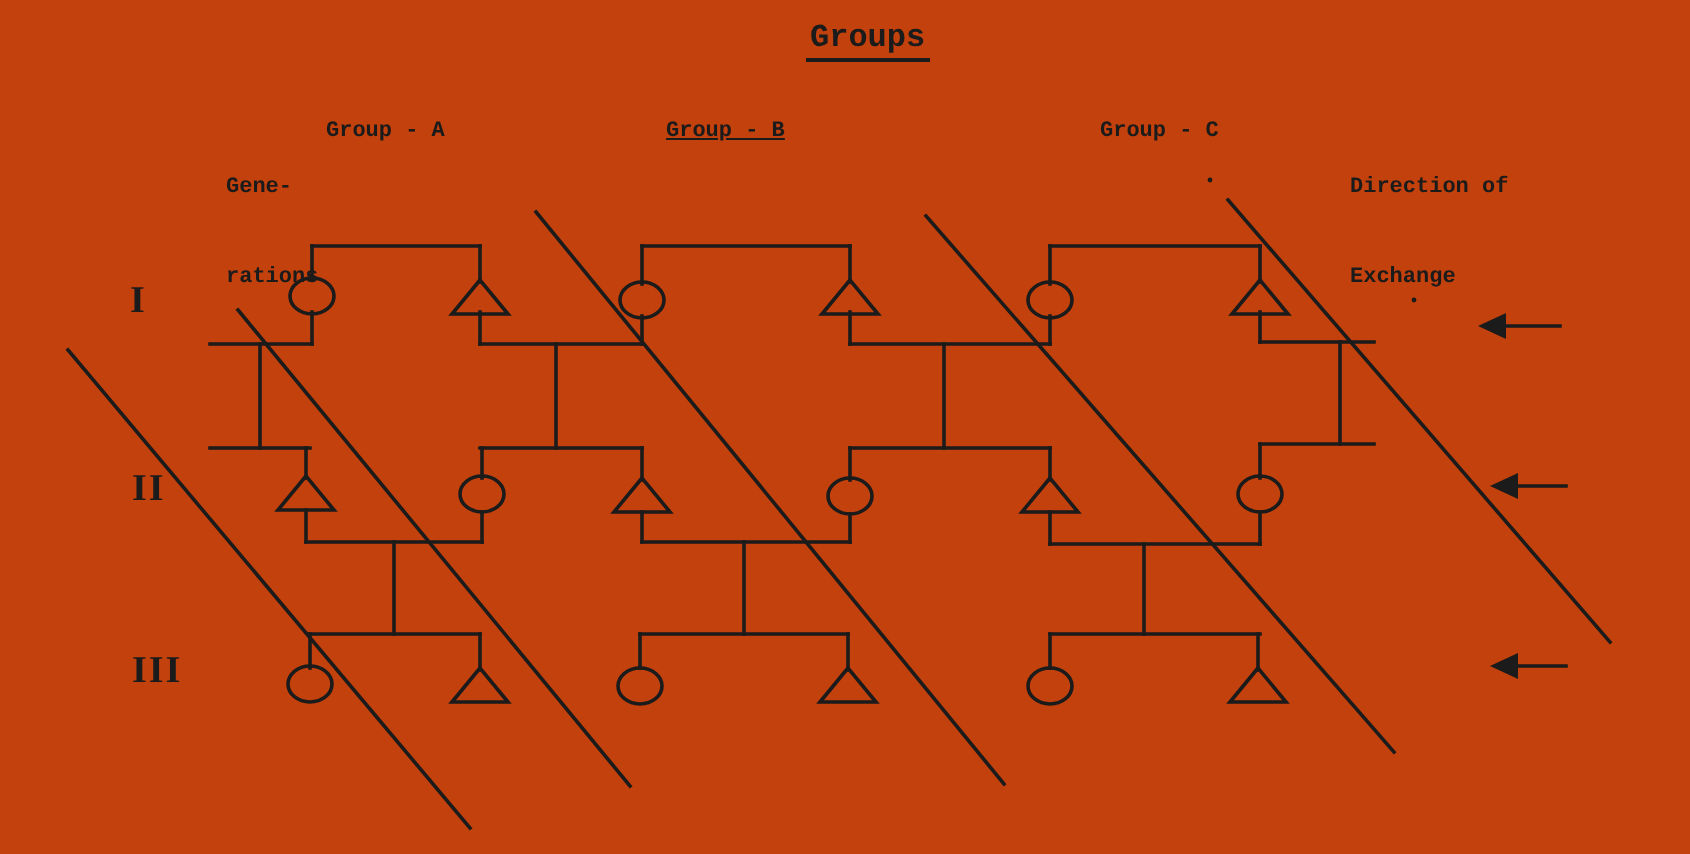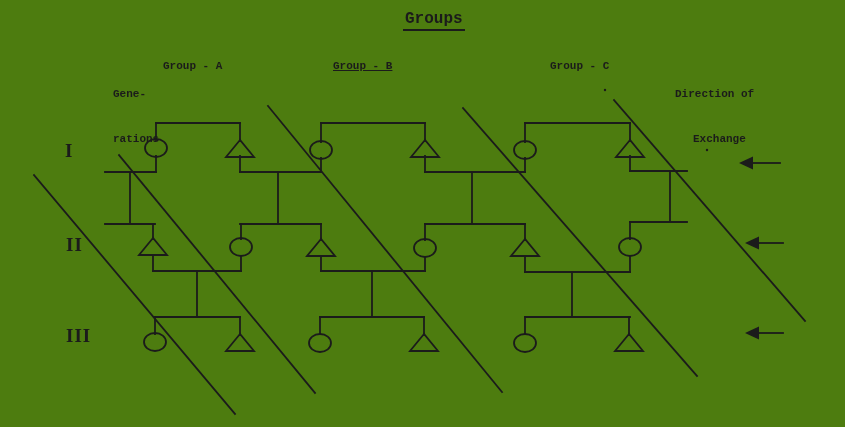--- a/index.html
+++ b/index.html
@@ -1,31 +1,31 @@
 <!DOCTYPE html>
 <html><head>
 <meta charset="utf-8">
 <style>
   html,body{margin:0;padding:0;background:#e8e8e8;}
   .figure{
-    position:relative;width:845px;height:427px;background:#4d7c0f;
+    position:relative;width:845px;height:427px;background:#c2410c;
     font-family:"Liberation Mono",monospace;color:#1b1b1b;overflow:hidden;
   }
   .figure svg{position:absolute;left:0;top:0;}
   .title{
     position:absolute;left:403px;top:10px;font-size:16px;font-weight:700;
     border-bottom:2px solid #1b1b1b;padding:0 2px 1px 2px;
   }
   .hdr{position:absolute;font-size:11px;font-weight:700;line-height:15px;white-space:pre;}
   .gen-hdr{left:66px;top:57px;margin-left:47px;}
   .hdr-a{left:163px;top:59px;}
   .hdr-b{left:333px;top:59px;text-decoration:underline;}
   .hdr-c{left:550px;top:59px;}
   .dir-hdr{left:675px;top:57px;}
-  .dir-hdr .line2{margin-left:18px;}
+  .dir-hdr .line2{margin-left:0;}
   .gen{
     position:absolute;font-family:"Liberation Serif",serif;font-weight:700;
     font-size:19px;letter-spacing:1px;line-height:19px;
   }
   .gen1{left:65px;top:141px;}
   .gen2{left:66px;top:235px;}
   .gen3{left:66px;top:326px;}
 </style>
 </head>
 <body>

